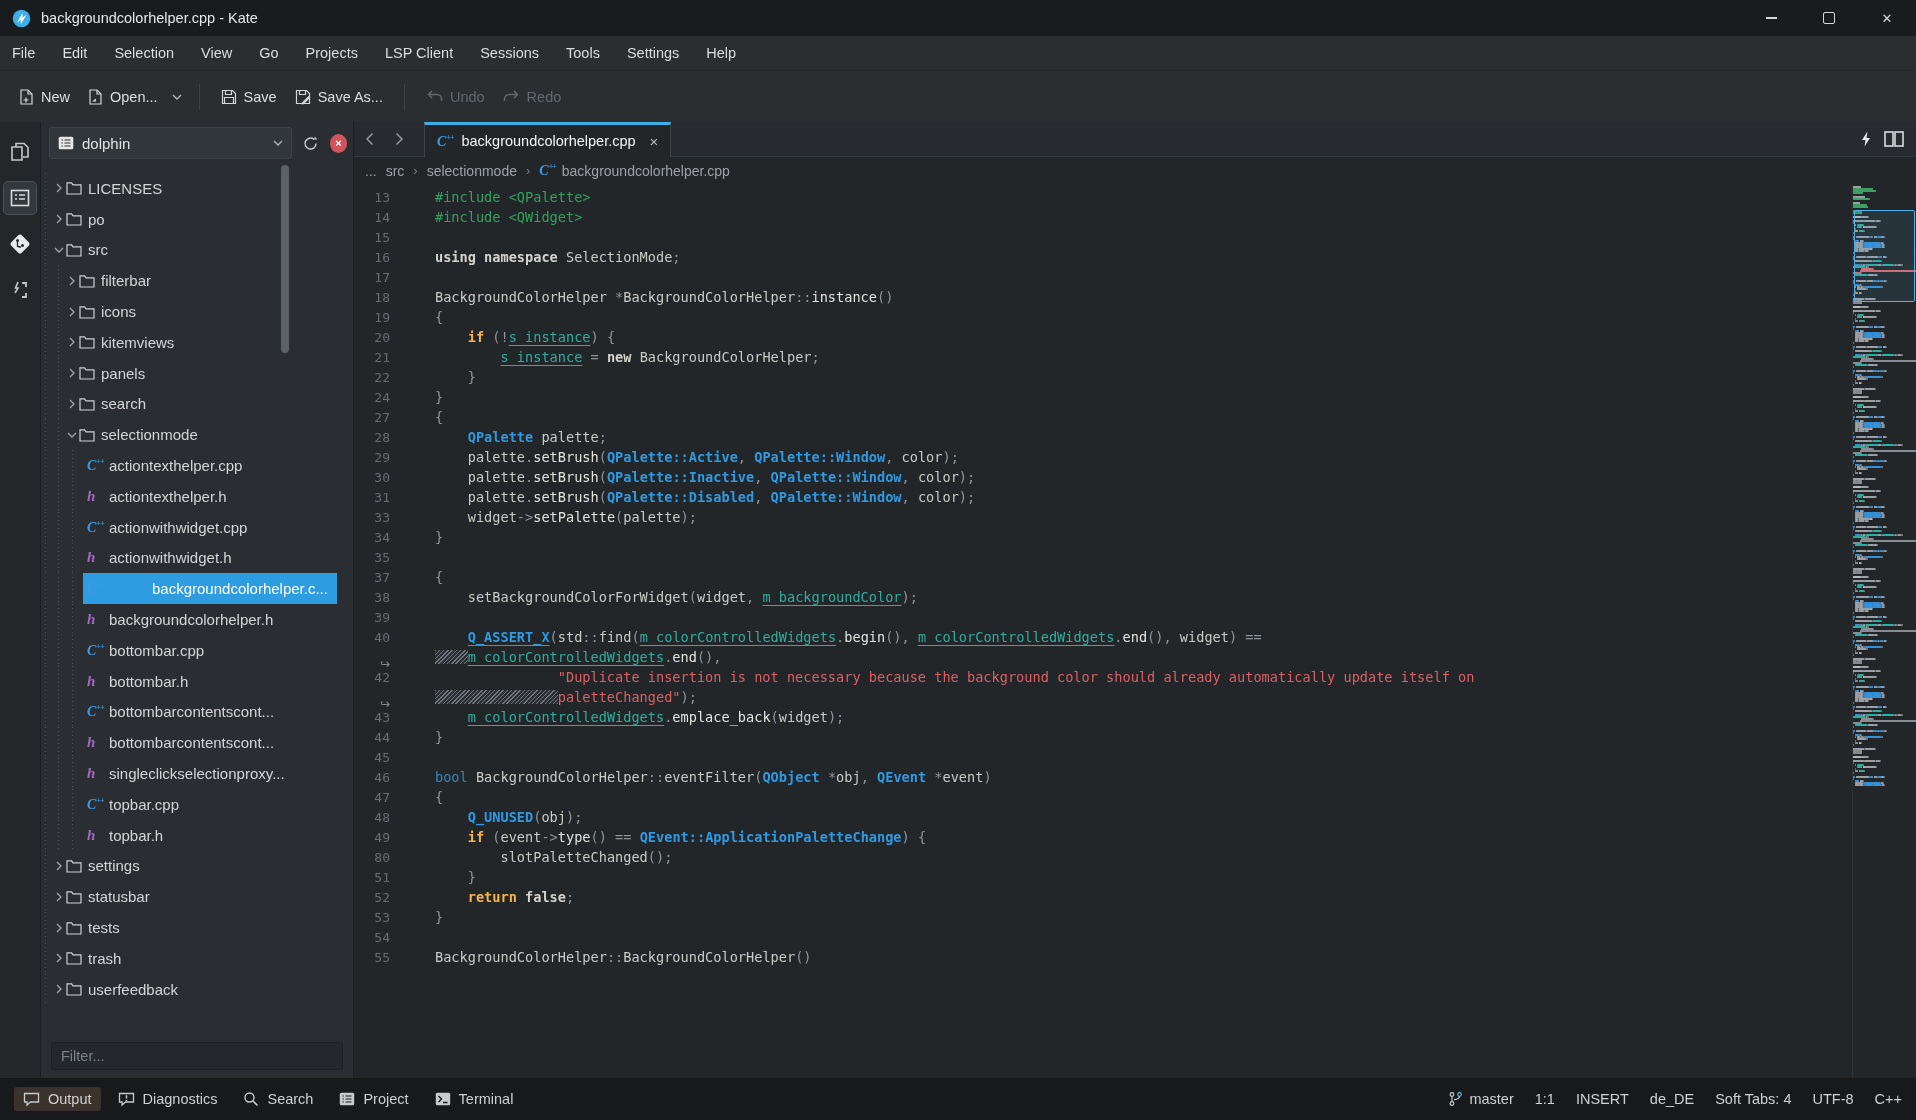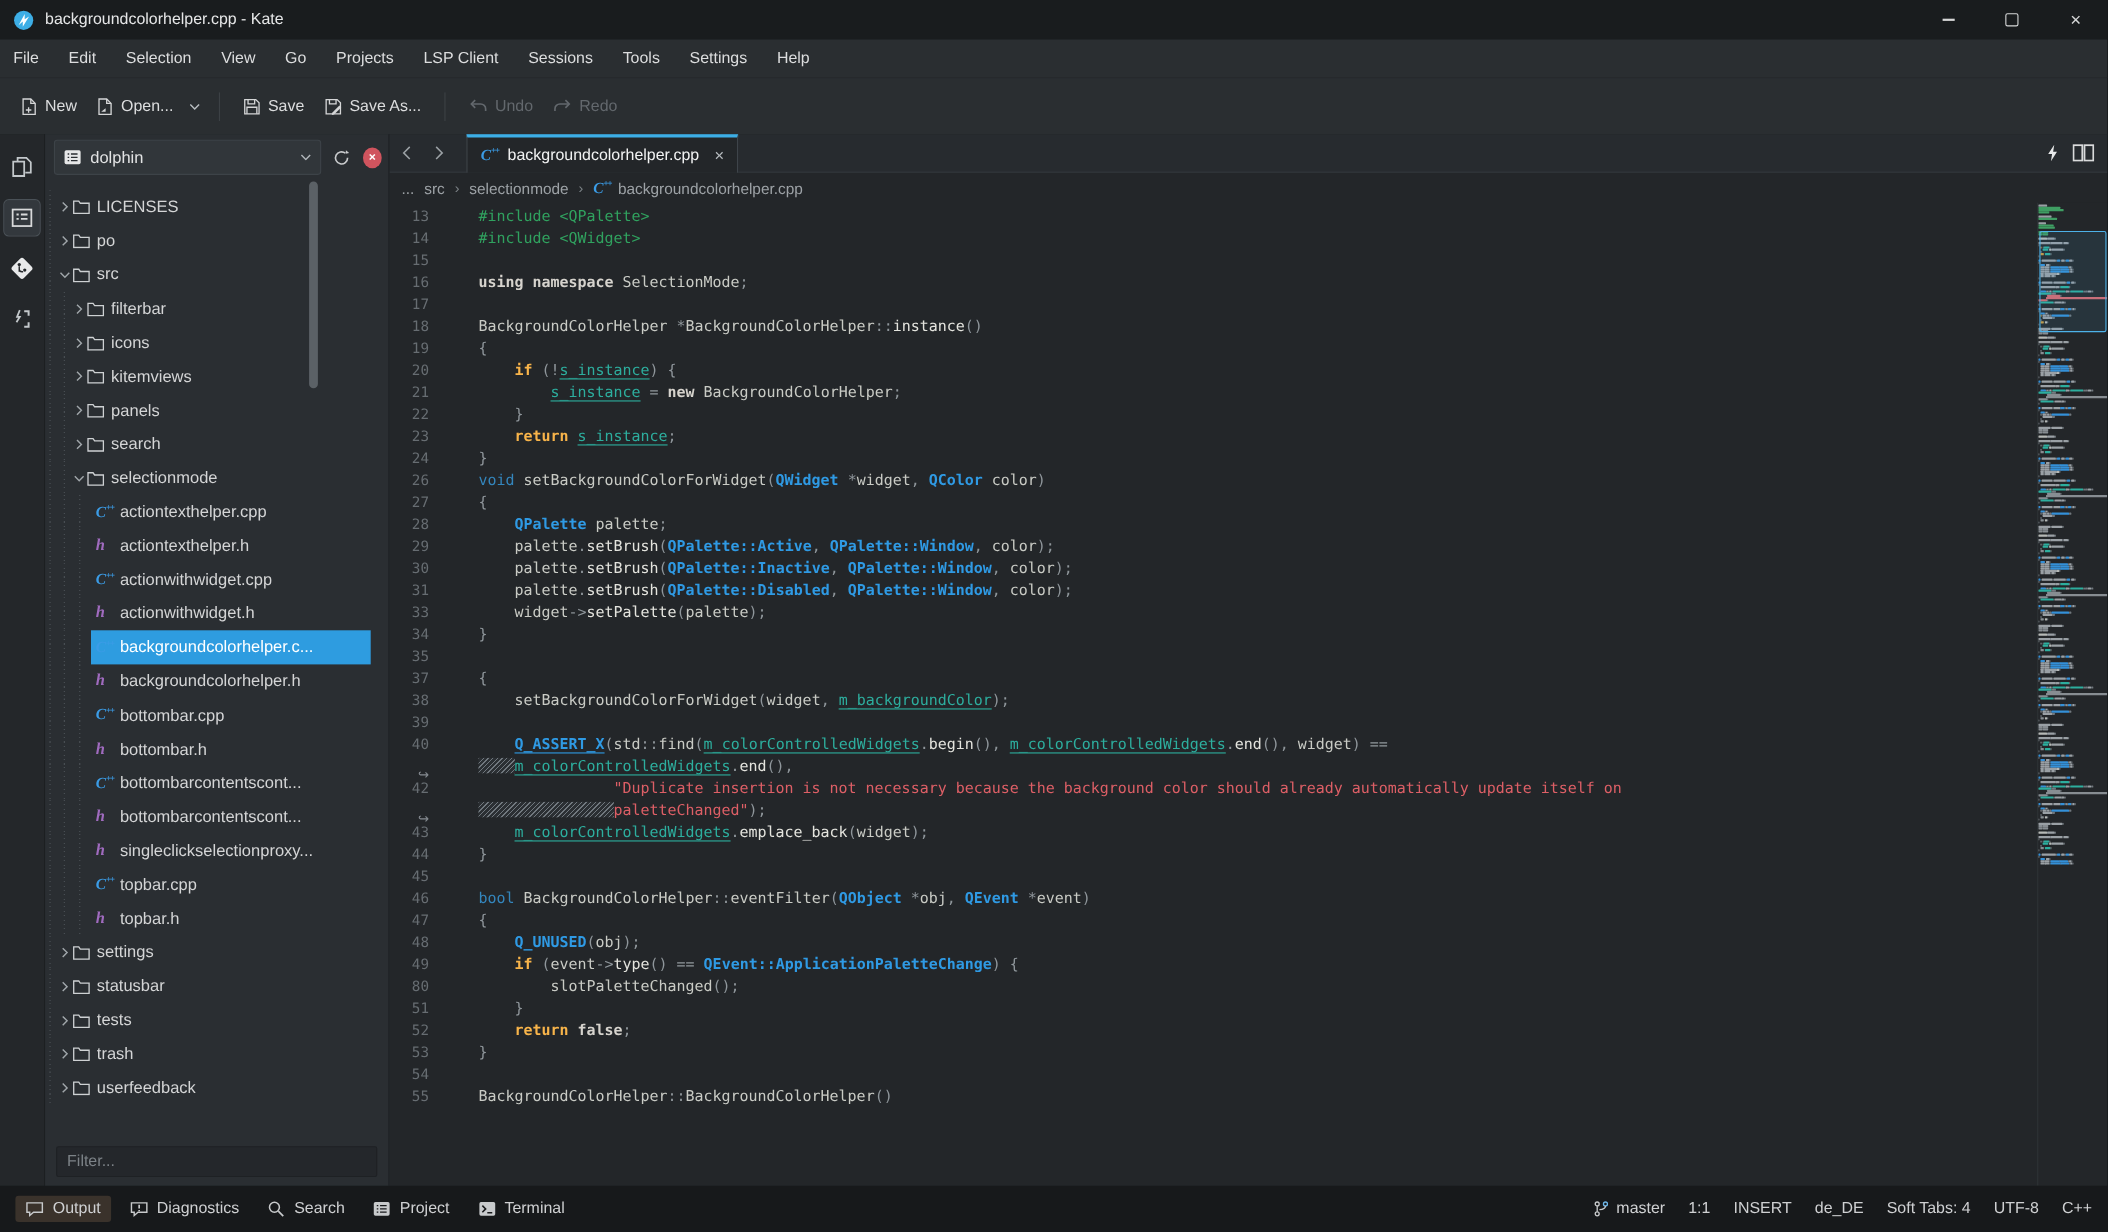--- a/index.html
+++ b/index.html
@@ -443,21 +443,21 @@
             </div>
             <div class="tree-row" style="padding-left: 46px;">
               <span class="guide" style="left: 4px;"></span>
               <span class="guide" style="left: 17px;"></span>
               <span class="guide" style="left: 31px;"></span>
               <span class="ticon">
                 <span class="h-ic">h</span>
               </span>
               <span class="tlabel">actionwithwidget.h</span>
             </div>
-            <div class="tree-row sel" style="padding-left: 46px;">
+            <div class="tree-row sel" style="padding-left: 46px; gap: 43px;">
               <span class="guide" style="left: 4px;"></span>
               <span class="guide" style="left: 17px;"></span>
               <span class="guide" style="left: 31px;"></span>
               <span class="ticon">
                 <span class="cpp-ic">C<i>++</i></span>
               </span>
               <span class="tlabel">backgroundcolorhelper.c...</span>
             </div>
             <div class="tree-row" style="padding-left: 46px;">
               <span class="guide" style="left: 4px;"></span>
@@ -688,30 +688,22 @@
             </div>
             <div class="crow">
               <span class="gut">21</span>
               <span class="ctext"><span class="tk-pun">        </span><span class="tk-mem">s_instance</span><span class="tk-pun"> = </span><span class="tk-kw">new</span><span class="tk-plain"> BackgroundColorHelper</span><span class="tk-pun">;</span></span>
             </div>
             <div class="crow">
               <span class="gut">22</span>
               <span class="ctext"><span class="tk-pun">    }</span></span>
             </div>
             <div class="crow">
-              <span class="gut">23</span>
-              <span class="ctext"><span class="tk-pun">    </span><span class="tk-ctrl">return</span><span class="tk-plain"> </span><span class="tk-mem">s_instance</span><span class="tk-pun">;</span></span>
-            </div>
-            <div class="crow">
               <span class="gut">24</span>
               <span class="ctext"><span class="tk-pun">}</span></span>
-            </div>
-            <div class="crow">
-              <span class="gut">26</span>
-              <span class="ctext"><span class="tk-type">void</span><span class="tk-plain"> setBackgroundColorForWidget</span><span class="tk-pun">(</span><span class="tk-qt">QWidget</span><span class="tk-pun"> *</span><span class="tk-plain">widget</span><span class="tk-pun">, </span><span class="tk-qt">QColor</span><span class="tk-plain"> color</span><span class="tk-pun">)</span></span>
             </div>
             <div class="crow">
               <span class="gut">27</span>
               <span class="ctext"><span class="tk-pun">{</span></span>
             </div>
             <div class="crow">
               <span class="gut">28</span>
               <span class="ctext"><span class="tk-pun">    </span><span class="tk-qt">QPalette</span><span class="tk-plain"> palette</span><span class="tk-pun">;</span></span>
             </div>
             <div class="crow">

